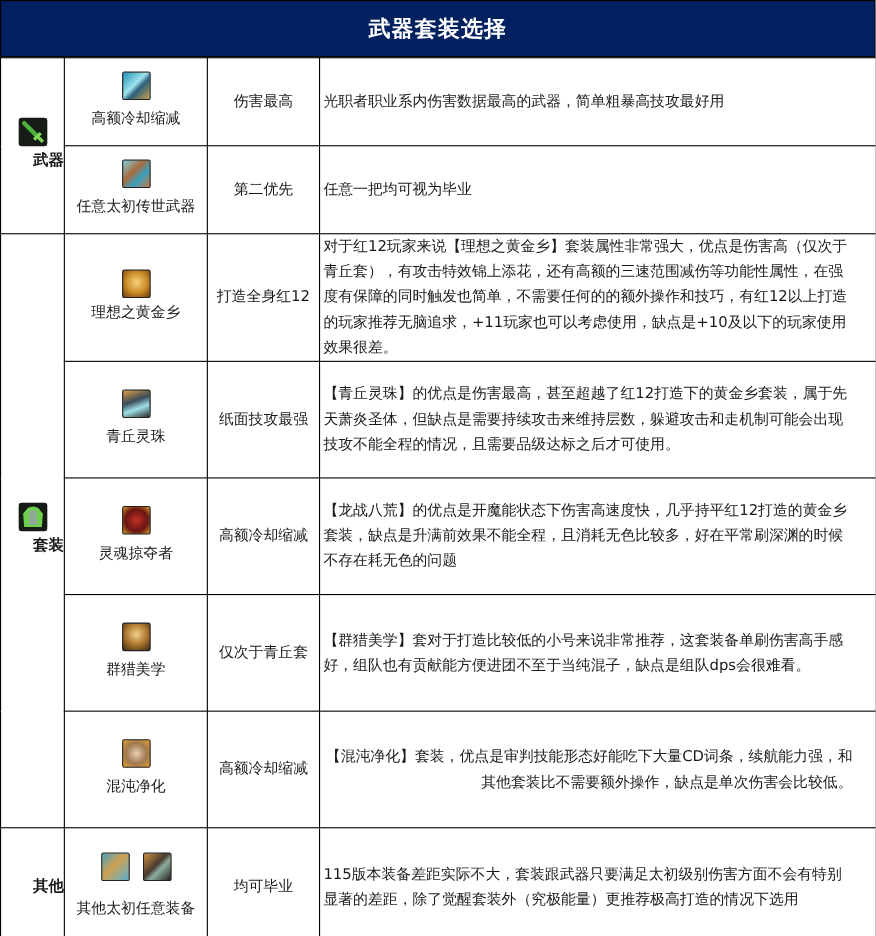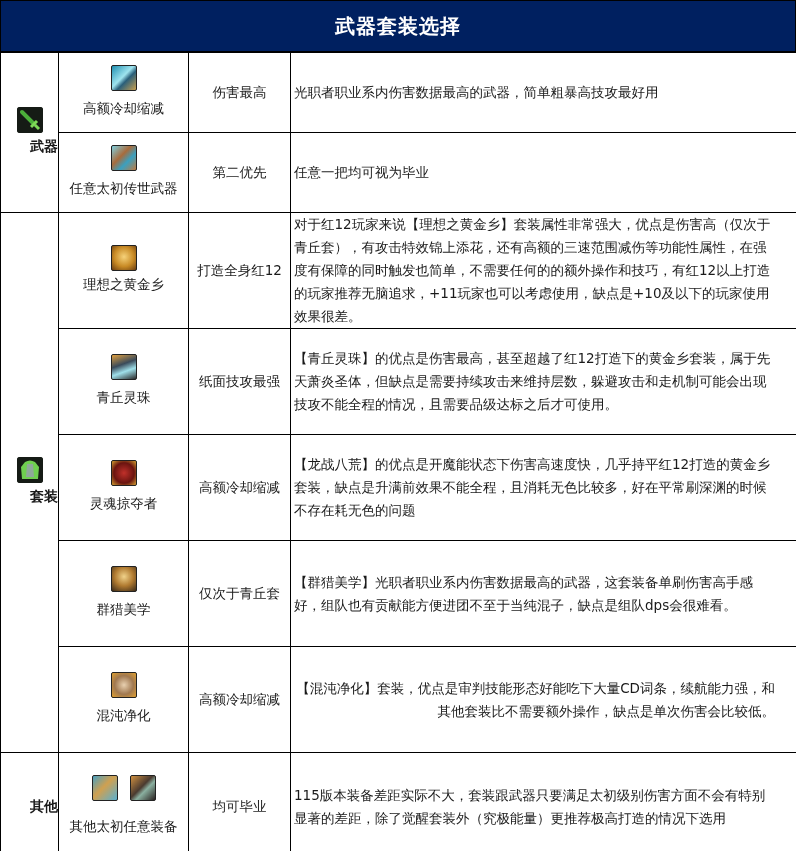--- a/index.html
+++ b/index.html
@@ -111,21 +111,21 @@
       <td class="desc">【龙战八荒】的优点是开魔能状态下伤害高速度快，几乎持平红12打造的黄金乡套装，缺点是升满前效果不能全程，且消耗无色比较多，好在平常刷深渊的时候不存在耗无色的问题</td>
     </tr>
     <tr style="height:106px">
       <td class="item">
         <div class="icons">
             <div class="ico" style="background:radial-gradient(circle at 50% 40%,#f0d28a,#b07a30 50%,#3a2a18);"></div>
           </div>
         <span class="name">群猎美学</span>
       </td>
       <td class="note">仅次于青丘套</td>
-      <td class="desc">【群猎美学】光职者职业系内伤害数据最高的武器，这套装备单刷伤害高手感好，组队也有贡献能方便进团不至于当纯混子，缺点是组队dps会很难看。</td>
+      <td class="desc">【群猎美学】套对于打造比较低的小号来说非常推荐，这套装备单刷伤害高手感好，组队也有贡献能方便进团不至于当纯混子，缺点是组队dps会很难看。</td>
     </tr>
     <tr style="height:106px">
       <td class="item">
         <div class="icons">
             <div class="ico" style="background:radial-gradient(circle at 50% 50%,#e8d0b0,#a07850 55%,#e0a030);"></div>
           </div>
         <span class="name">混沌净化</span>
       </td>
       <td class="note">高额冷却缩减</td>
       <td class="desc center">【混沌净化】套装，优点是审判技能形态好能吃下大量CD词条，续航能力强，和其他套装比不需要额外操作，缺点是单次伤害会比较低。</td>

